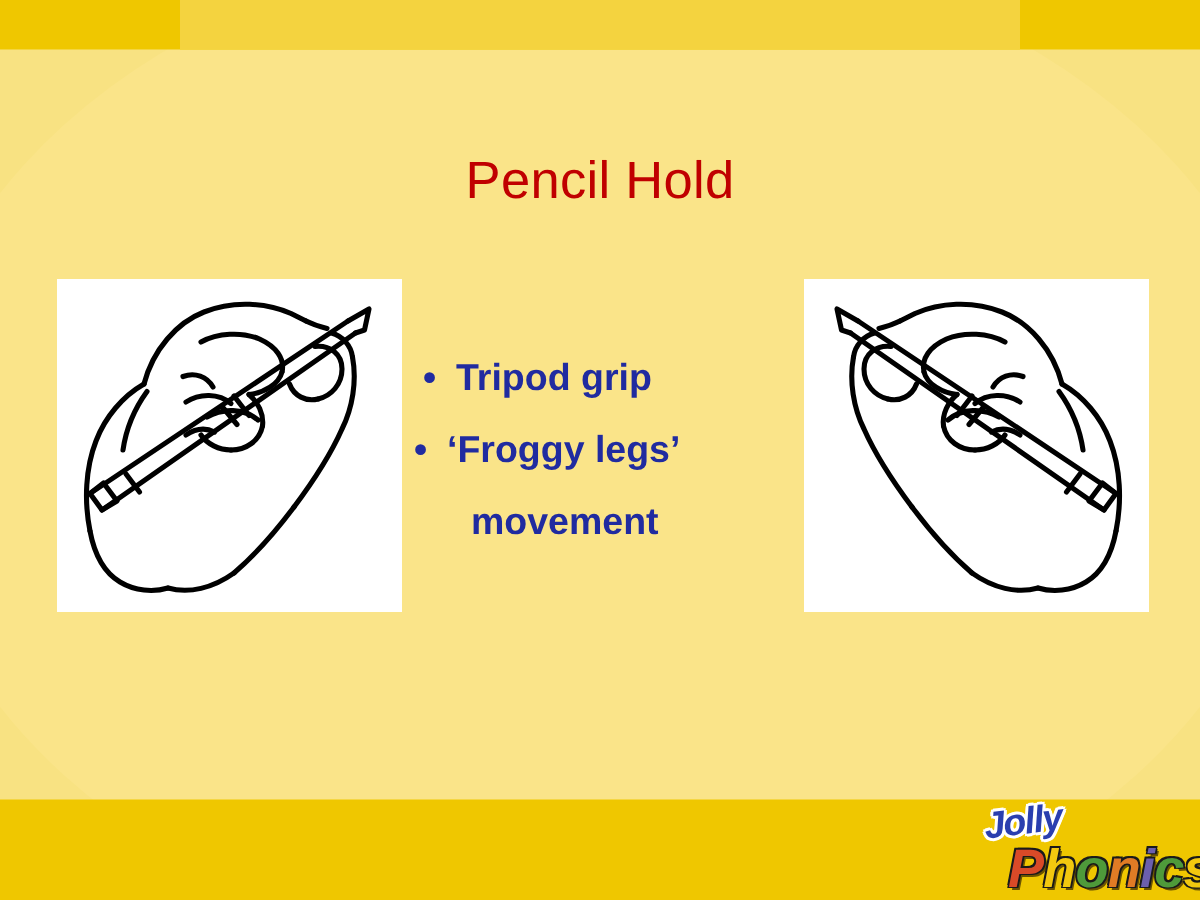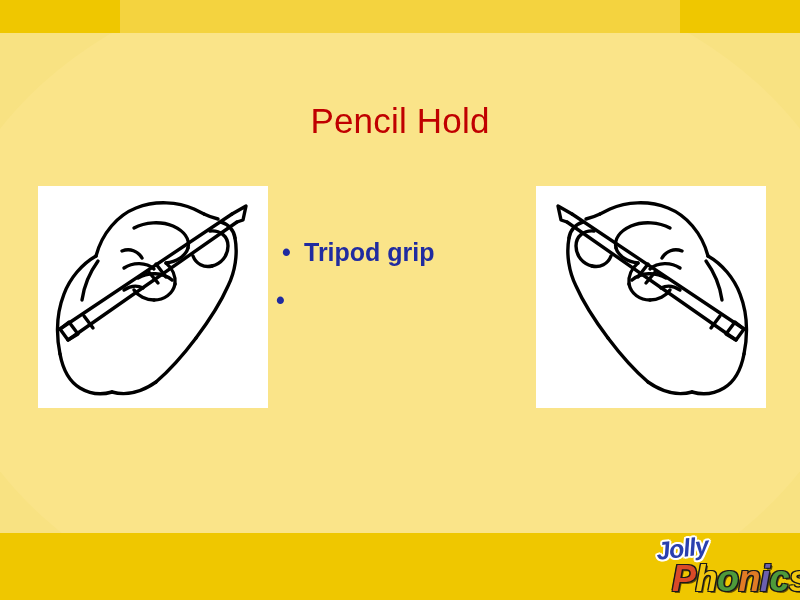--- a/index.html
+++ b/index.html
@@ -243,20 +243,24 @@
     </svg>
   </div>
 
   <div class="bullets">
     <div class="bullet-row r1">
       <span class="bullet-dot">•</span>
       <span class="bullet-text">Tripod grip</span>
     </div>
     <div class="bullet-row r2">
       <span class="bullet-dot">•</span>
+      <span class="bullet-text">‘Froggy legs’</span>
+    </div>
+    <div class="bullet-row r3">
+      <span class="bullet-text">movement</span>
     </div>
   </div>
 
   <div class="photo photo-right">
     <svg viewBox="0 0 230 222" xmlns="http://www.w3.org/2000/svg">
       <rect x="0" y="0" width="230" height="222" fill="#FFFFFF"></rect>
       <g fill="none" stroke="#000000" stroke-width="3.4" stroke-linecap="round" stroke-linejoin="round">
         <path d="M22 143 L194 28"></path>
         <path d="M30 154 L199 36"></path>
         <path d="M194 28 L208 20 L205 34 L199 36"></path>

